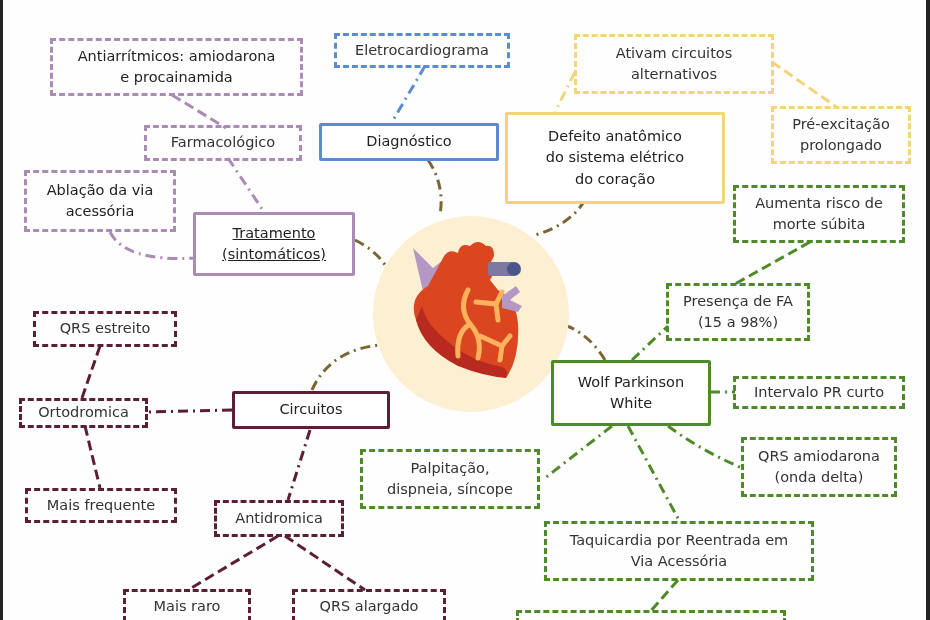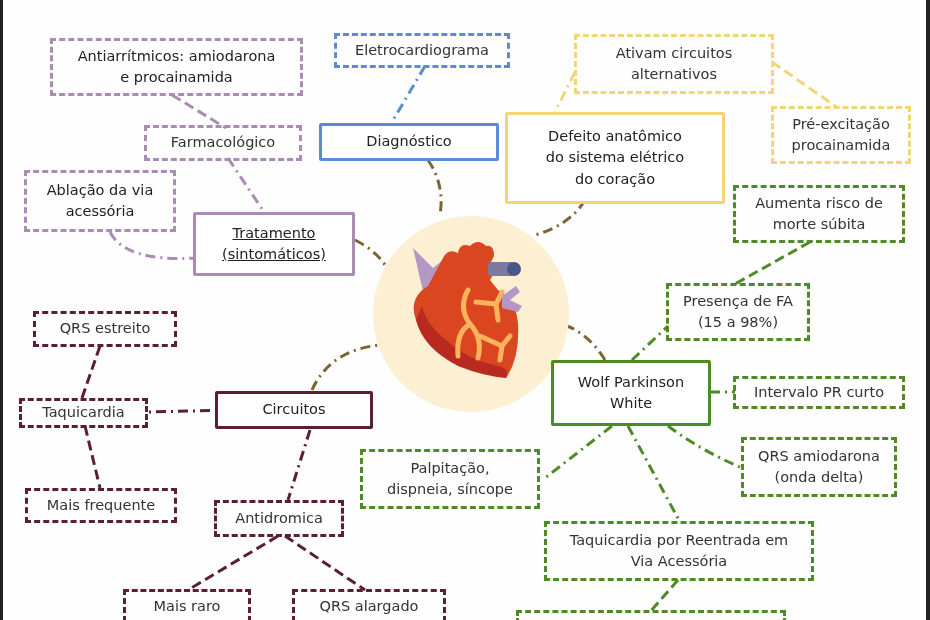--- a/index.html
+++ b/index.html
@@ -102,21 +102,21 @@
   <span>Defeito anatômico
 do sistema elétrico
 do coração</span>
   </div>
 <div class="node leaf" style="left:574px;top:34px;width:200px;height:60px;border:3px dashed #f2d479;">
   <span>Ativam circuitos
 alternativos</span>
   </div>
 <div class="node leaf" style="left:771px;top:106px;width:140px;height:58px;border:3px dashed #f2d479;">
   <span>Pré-excitação
-procainamida</span>
+prolongado</span>
   </div>
 
 <div class="node solid" style="left:551px;top:360px;width:160px;height:66px;border-color:#4e8a27;">
   <span>Wolf Parkinson
 White</span>
   </div>
 <div class="node leaf" style="left:733px;top:185px;width:172px;height:58px;border:3px dashed #4e8a27;">
   <span>Aumenta risco de
 morte súbita</span>
   </div>
@@ -134,25 +134,25 @@
 <div class="node leaf" style="left:360px;top:449px;width:180px;height:60px;border:3px dashed #4e8a27;">
   <span>Palpitação,
 dispneia, síncope</span>
   </div>
 <div class="node leaf" style="left:544px;top:521px;width:270px;height:60px;border:3px dashed #4e8a27;">
   <span>Taquicardia por Reentrada em
 Via Acessória</span>
   </div>
 <div class="node leaf" style="left:516px;top:610px;width:270px;height:30px;border:3px dashed #4e8a27;"></div>
 
-<div class="node solid" style="left:215px;top:391px;width:158px;height:38px;border-color:#5c1e36;">
+<div class="node solid" style="left:232px;top:391px;width:158px;height:38px;border-color:#5c1e36;">
   <span>Circuitos</span>
   </div>
 <div class="node leaf" style="left:19px;top:398px;width:129px;height:30px;border:3px dashed #5c1e36;">
-  <span>Taquicardia</span>
+  <span>Ortodromica</span>
   </div>
 <div class="node leaf" style="left:33px;top:311px;width:144px;height:36px;border:3px dashed #5c1e36;">
   <span>QRS estreito</span>
   </div>
 <div class="node leaf" style="left:25px;top:488px;width:152px;height:35px;border:3px dashed #5c1e36;">
   <span>Mais frequente</span>
   </div>
 <div class="node leaf" style="left:214px;top:500px;width:130px;height:37px;border:3px dashed #5c1e36;">
   <span>Antidromica</span>
   </div>

